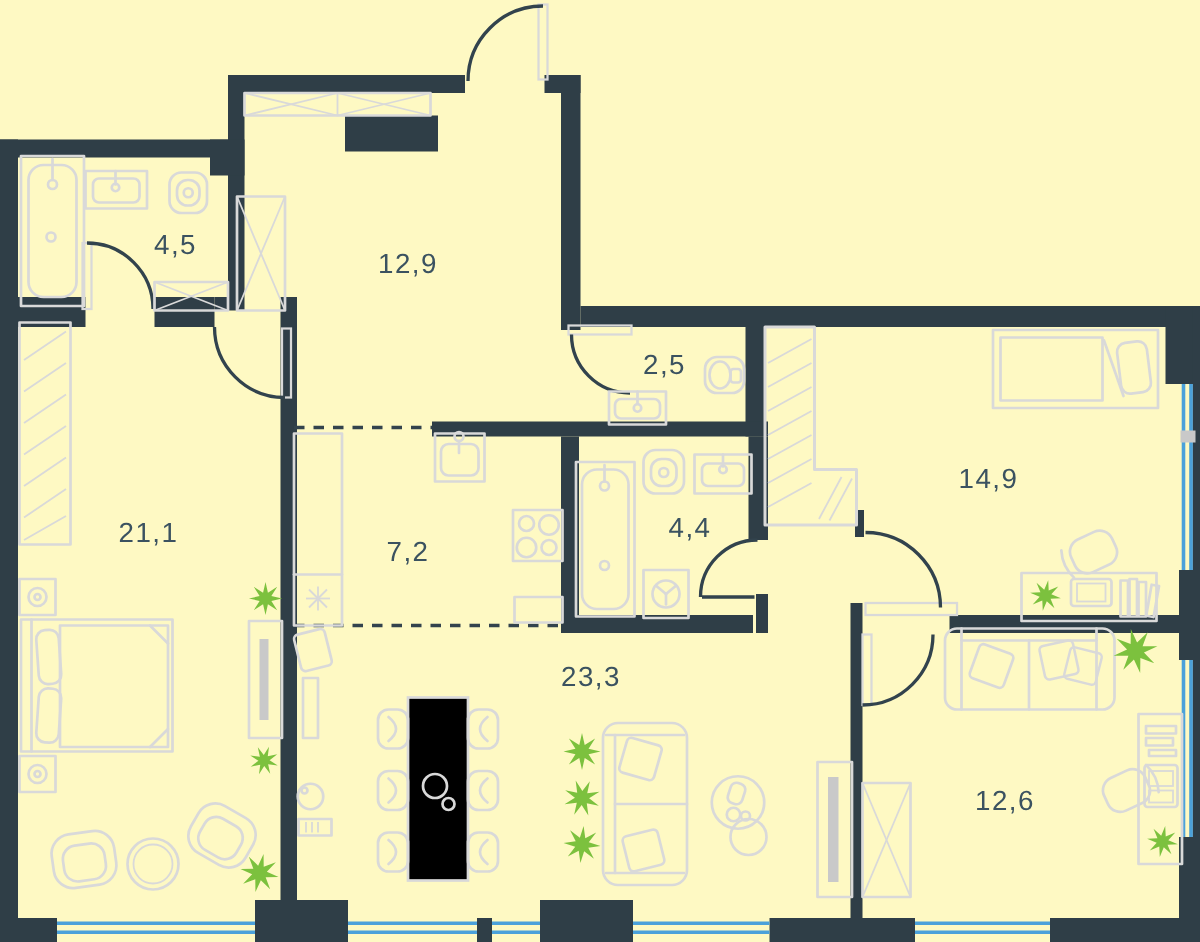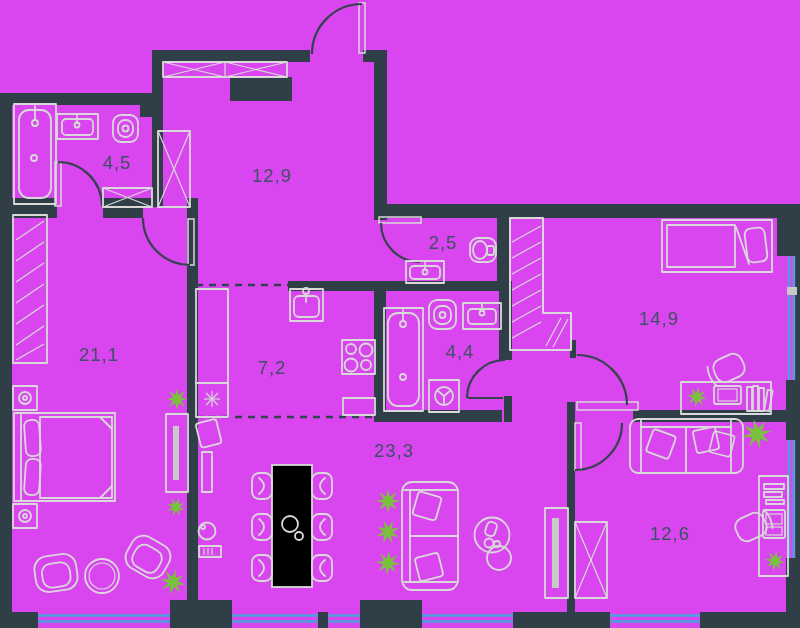--- a/index.html
+++ b/index.html
@@ -1,16 +1,16 @@
 <!DOCTYPE html>
 <html><head>
 <meta charset="utf-8">
 <style>
   html,body{margin:0;padding:0;background:#000;}
-  .stage{width:800px;height:628px;background:#d946ef;position:relative;overflow:hidden;}
+  .stage{width:800px;height:628px;background:#fef9c3;position:relative;overflow:hidden;}
   svg{display:block;}
   .wall{fill:#2f3e47;stroke:none;}
   .f{stroke:#d9d9d9;stroke-width:1.8;fill:none;stroke-linecap:round;stroke-linejoin:round;}
   .f2{stroke:#d9d9d9;stroke-width:2;fill:none;stroke-linejoin:round;}
   .fb{stroke:#d9d9d9;stroke-width:1.8;fill:#000;}
   .ff{fill:#c9c9c9;stroke:none;}
   .xl{stroke:#d9d9d9;stroke-width:1.2;fill:none;}
   .door{stroke:#32434d;stroke-width:2.2;fill:none;}
   .leaf{stroke:#d9d9d9;stroke-width:1.5;fill:none;}
   .win{stroke:#4ba1da;stroke-width:2.4;fill:none;}

